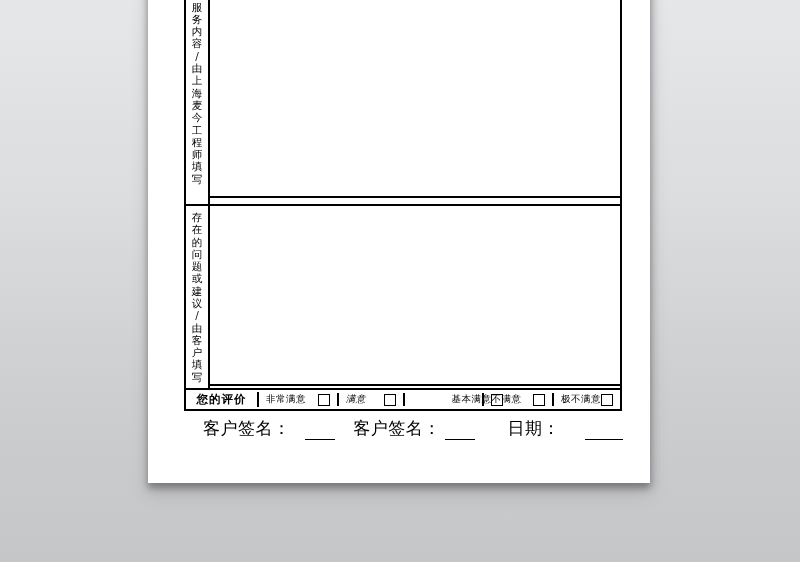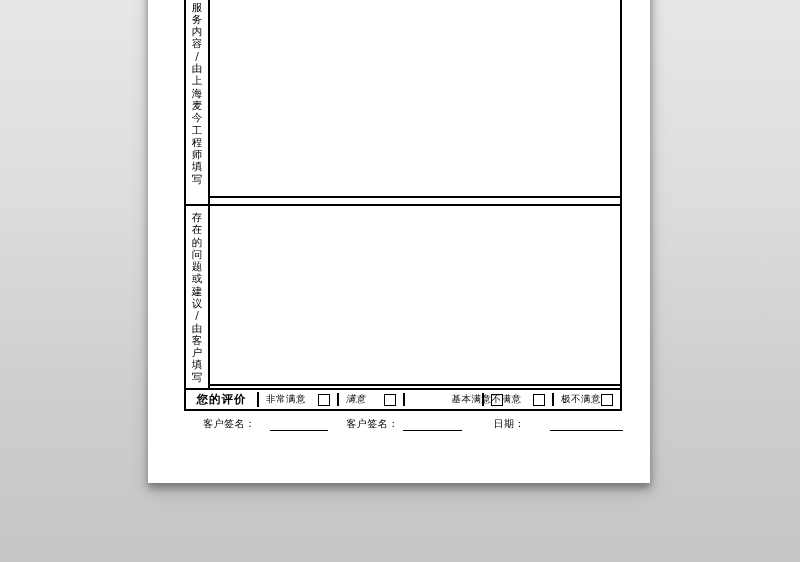--- a/index.html
+++ b/index.html
@@ -69,21 +69,21 @@
   .optcell.c5 { flex:1; border-right:none; }
   .optlabel { font-size:9.5px; letter-spacing:.5px; white-space:nowrap; }
   .checkbox {
     width:12px; height:12px; border:1.5px solid #000; background:#fff;
     flex:0 0 auto;
   }
 
   .sigrow {
     position:absolute; left:55px; top:447px; width:420px;
     display:flex; align-items:flex-end;
-    font-size:10px; letter-spacing:.5px; white-space:nowrap;justify-content:center;
+    font-size:17px; letter-spacing:.5px; white-space:nowrap;justify-content:center;
   }
   .sigline {
     display:inline-block; height:13px;
     border-bottom:1.5px solid #000;
   }
   .line1 { width:62px; margin-left:14px; }
   .lab2  { margin-left:18px; }
   .line2 { width:62px; margin-left:4px; }
   .lab3  { margin-left:32px; }
   .line3 { width:77px; margin-left:25px; }

